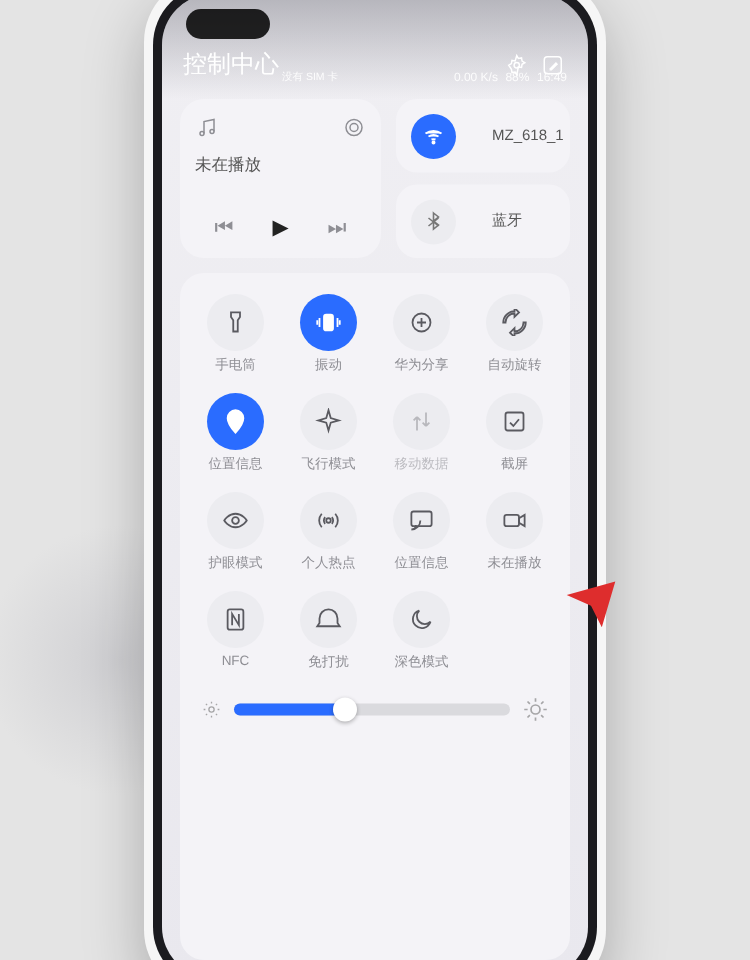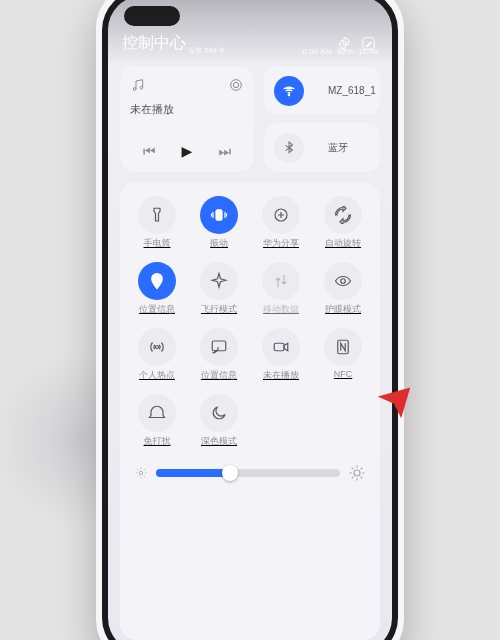--- a/index.html
+++ b/index.html
@@ -55,21 +55,21 @@
 .rightcol{display:flex;flex-direction:column;gap:8px;width:116px;}
 .rcard{flex:1;display:flex;align-items:center;gap:24px;padding:0 10px;border-radius:14px;}
 .rcard svg{width:16px;height:16px;}
 .rcard .lbl{font-size:10px;color:var(--ink);line-height:1.1;}
 .rbubble{width:30px;height:30px;border-radius:15px;background:var(--circle-off);display:flex;align-items:center;justify-content:center;flex:0 0 30px;}
 .rbubble.on{background:var(--accent);}
 .rbubble.on svg{stroke:#fff;fill:#fff;}
 .rcard .chev{margin-left:auto;color:var(--muted);font-size:10px;}
 
 
-.panel{flex:1;padding:14px 6px 2px;text-decoration:underline;}
+.panel{flex:1;padding:14px 6px 2px;}
 .grid{display:grid;grid-template-columns:repeat(4,1fr);}
 .cell{display:flex;flex-direction:column;align-items:center;gap:3px;margin-bottom:12px;}
 .circle{width:38px;height:38px;border-radius:19px;background:var(--circle-off);display:flex;align-items:center;justify-content:center;}
 .circle.on{background:var(--circle-on);}
 .circle svg{width:18px;height:18px;stroke:#5a5a60;stroke-width:1.6;fill:none;}
 .circle.on svg{stroke:#fff;fill:#fff;}
 .clabel{font-size:9px;color:var(--muted);}
 .cell.disabled .circle svg{opacity:.35;}
 .cell.disabled .clabel{opacity:.55;}
 
@@ -224,20 +224,28 @@
                   <div class="circle">
                     <svg viewBox="0 0 24 24">
                       <use href="#i-data"></use>
                     </svg>
                   </div>
                   <div class="clabel">移动数据</div>
                 </div>
                 <div class="cell">
                   <div class="circle">
                     <svg viewBox="0 0 24 24">
+                      <use href="#i-screenshot"></use>
+                    </svg>
+                  </div>
+                  <div class="clabel">截屏</div>
+                </div>
+                <div class="cell">
+                  <div class="circle">
+                    <svg viewBox="0 0 24 24">
                       <use href="#i-eye"></use>
                     </svg>
                   </div>
                   <div class="clabel">护眼模式</div>
                 </div>
                 <div class="cell">
                   <div class="circle">
                     <svg viewBox="0 0 24 24">
                       <use href="#i-hotspot"></use>
                     </svg>

